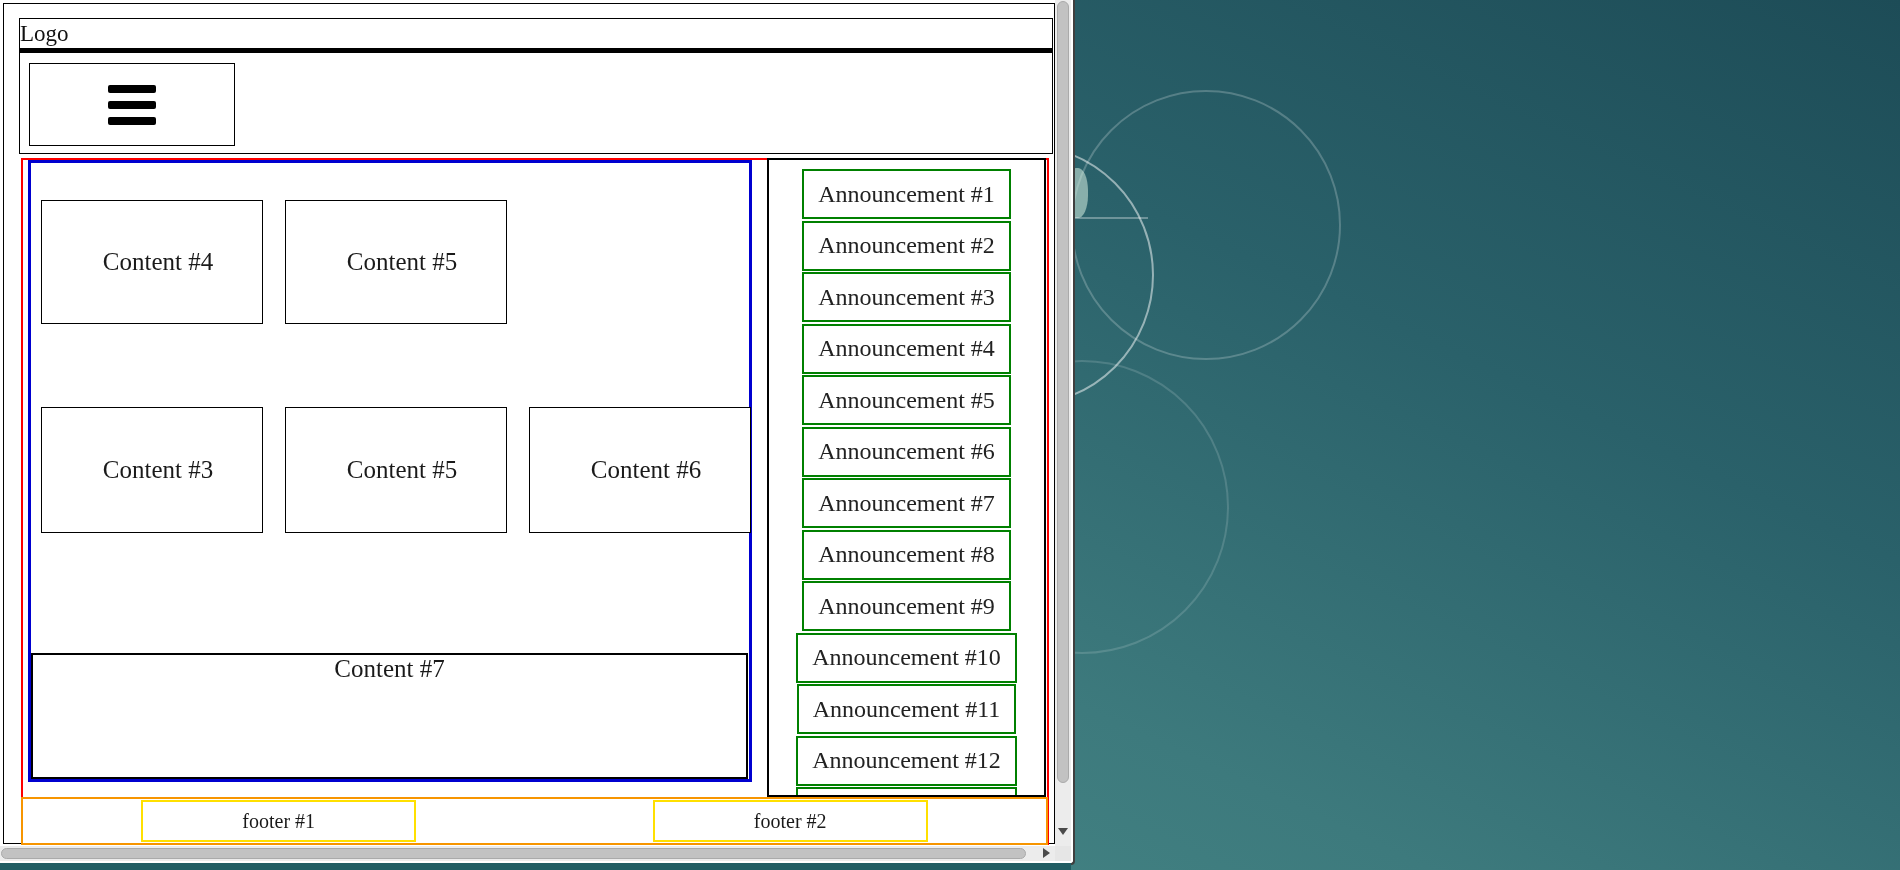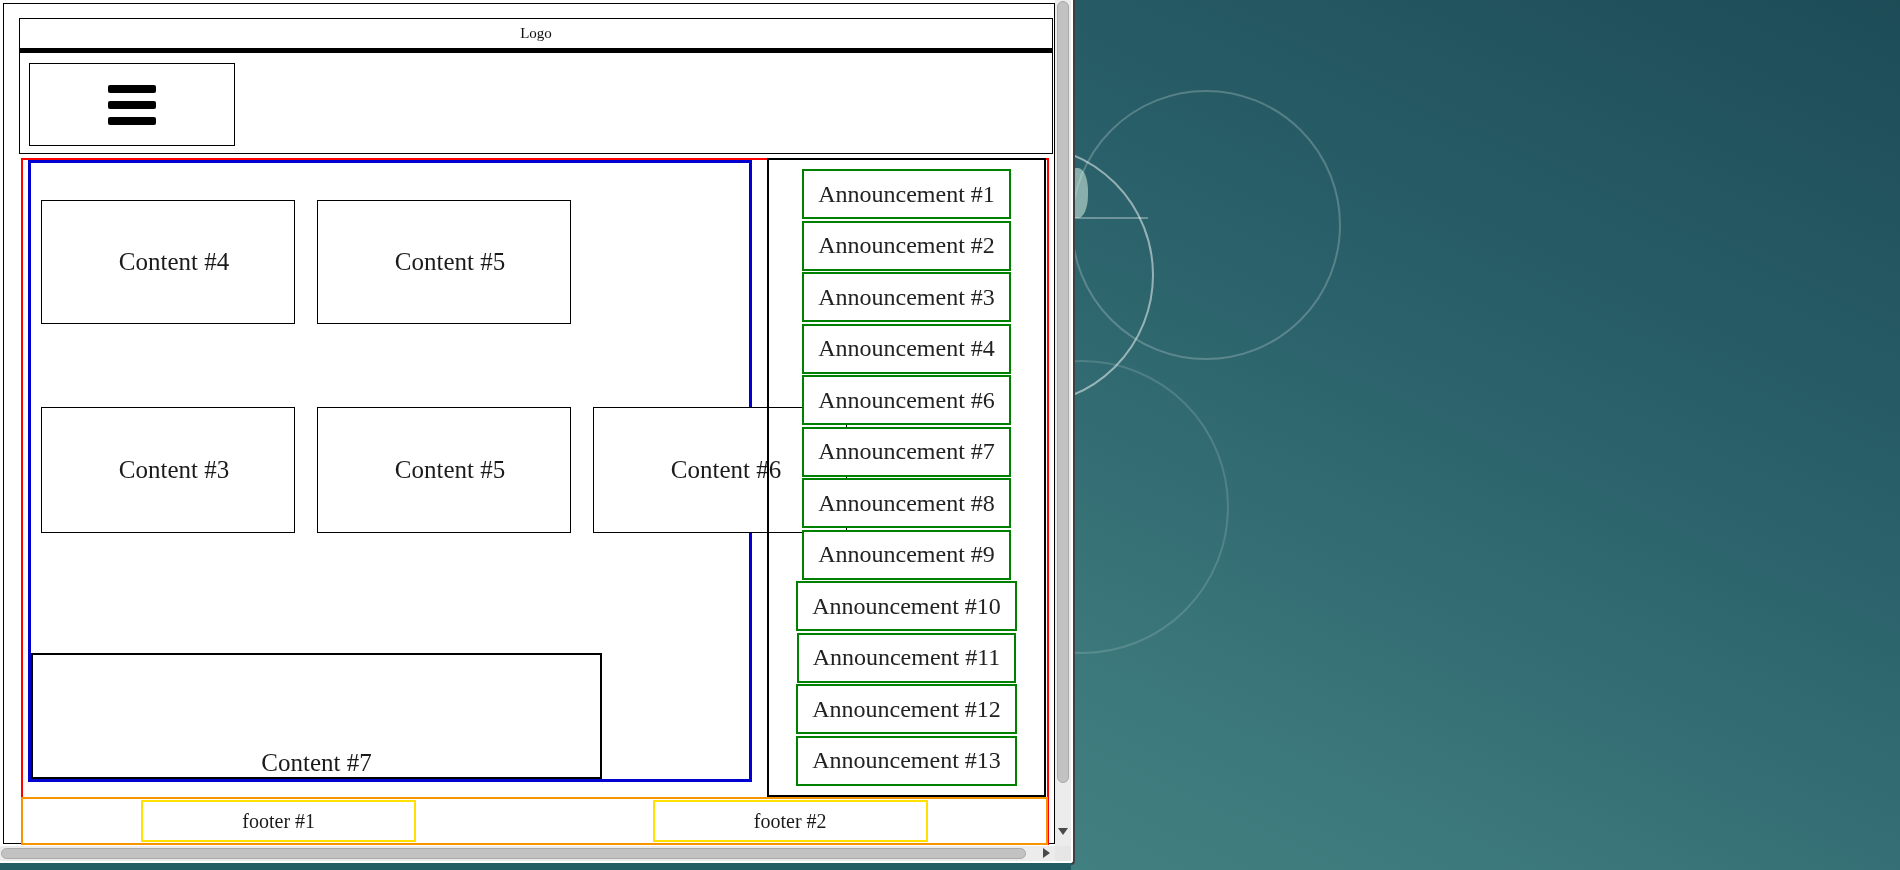--- a/index.html
+++ b/index.html
@@ -30,38 +30,38 @@
   .hthumb{position:absolute;left:1px;top:2px;width:1025px;height:11px;background:var(--scroll-thumb);
     border:1px solid #aaa;border-radius:6px;box-sizing:border-box;}
   .harrow{position:absolute;left:1043px;top:2px;width:0;height:0;
     border-top:5px solid transparent;border-bottom:5px solid transparent;border-left:7px solid #4a4a4a;}
   .scorner{position:absolute;left:1055px;top:846px;width:16px;height:15px;background:#e6e6e6;}
   
   .outer-box{position:absolute;left:3px;top:3px;width:1052px;height:841px;
     border:1px solid #000;box-sizing:border-box;}
   .logo-bar{position:absolute;left:19px;top:18px;width:1034px;height:34px;box-sizing:border-box;
     border:1px solid #000;border-bottom:4px solid #000;
-    display:flex;align-items:center;justify-content:center;font-size:15px;color:#111;}
+    display:flex;align-items:center;font-size:23px;color:#111;}
   .nav-bar{position:absolute;left:19px;top:52px;width:1034px;height:102px;box-sizing:border-box;
     border:1px solid #000;}
   .burger{position:absolute;left:29px;top:63px;width:206px;height:83px;box-sizing:border-box;
     border:1px solid #000;background:#fff;display:flex;flex-direction:column;
     align-items:center;justify-content:center;gap:8px;cursor:pointer;}
   .burger .bar{width:48px;height:8px;background:#000;border-radius:2px;}
   .red-wrapper{position:absolute;left:21px;top:158px;width:1028px;height:687px;box-sizing:border-box;
     border:2px solid var(--red-wrapper);}
   .blue-box{position:absolute;left:28px;top:160px;width:724px;height:622px;box-sizing:border-box;
     border:3px solid var(--blue-content);}
   .content-row{position:absolute;left:31px;width:717px;display:flex;gap:22px;padding:0 0 0 10px;box-sizing:border-box;}
   .row1{top:200px;height:124px;}
   .row2{top:407px;height:126px;}
-  .content-box{width:254px;box-sizing:border-box;border:1px solid #000;background:#fff;
+  .content-box{width:222px;box-sizing:border-box;border:1px solid #000;background:#fff;
     display:flex;align-items:center;justify-content:center;font-size:25px;color:#1a1a1a;flex:none;padding-left:12px;}
-  .content-wide{position:absolute;left:31px;top:653px;width:571px;height:126px;box-sizing:border-box;
-    border:2px solid #000;background:#fff;display:flex;align-items:flex-end;justify-content:center;
+  .content-wide{position:absolute;left:31px;top:653px;width:717px;height:126px;box-sizing:border-box;
+    border:2px solid #000;background:#fff;display:flex;align-items:flex-start;justify-content:center;
     font-size:25px;color:#1a1a1a;}
   .sidebar{position:absolute;left:767px;top:158px;width:279px;height:639px;box-sizing:border-box;
     border:2px solid #000;overflow:hidden;padding-top:9px;}
   .ann{width:fit-content;margin:0 auto 1.5px auto;height:50px;box-sizing:border-box;
     border:2px solid var(--green-announcement);background:#fff;padding:15px 14px;
     display:flex;align-items:center;justify-content:center;font-size:24px;color:#222;white-space:nowrap;}
   .footer{position:absolute;left:21px;top:797px;width:1027px;height:48px;box-sizing:border-box;
     border:2px solid var(--orange-footer);display:flex;justify-content:space-around;align-items:center;}
   .footer-item{width:275px;height:42px;box-sizing:border-box;border:2px solid var(--yellow-footer-item);
     background:#fff;display:flex;align-items:center;justify-content:center;font-size:20px;color:#1a1a1a;}
@@ -114,20 +114,21 @@
     <div class="content-wide">
       <span>Content #7</span>
     </div>
 
     <div class="sidebar">
 
     <div class="ann">Announcement #1</div>
         <div class="ann">Announcement #2</div>
         <div class="ann">Announcement #3</div>
         <div class="ann">Announcement #4</div>
+        <div class="ann">Announcement #5</div>
         <div class="ann">Announcement #6</div>
         <div class="ann">Announcement #7</div>
         <div class="ann">Announcement #8</div>
         <div class="ann">Announcement #9</div>
         <div class="ann">Announcement #10</div>
         <div class="ann">Announcement #11</div>
         <div class="ann">Announcement #12</div>
         <div class="ann">Announcement #13</div>
       </div>
 

